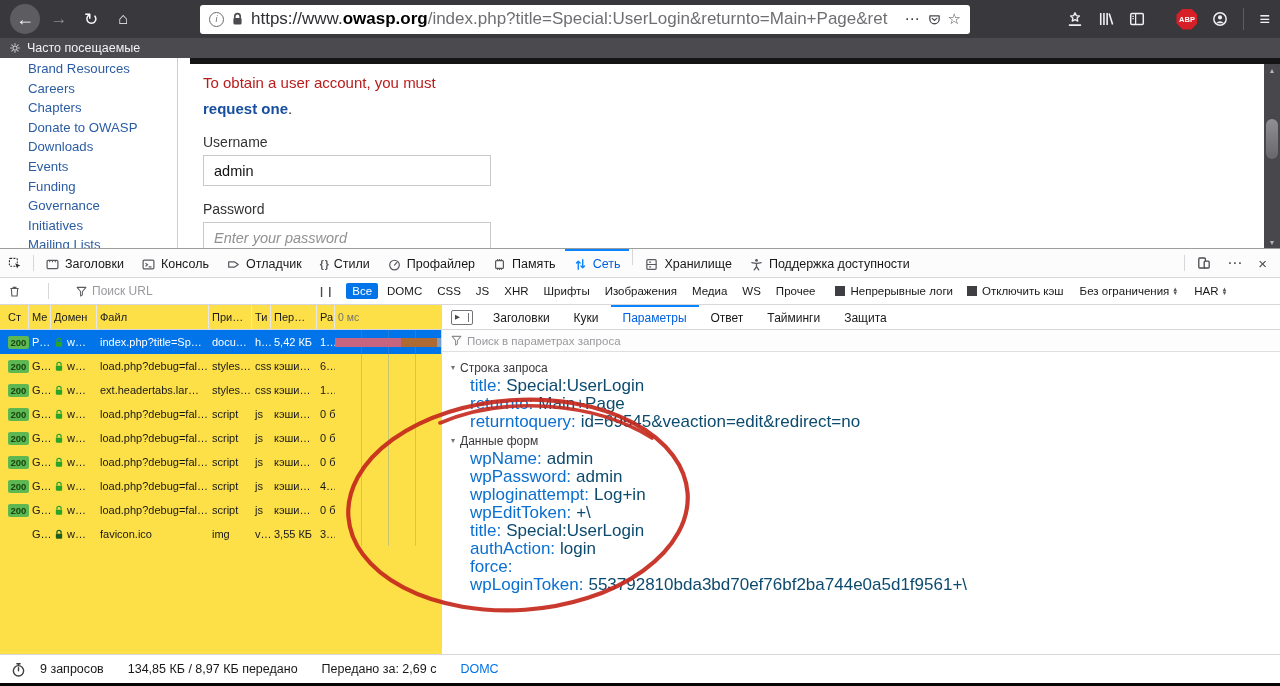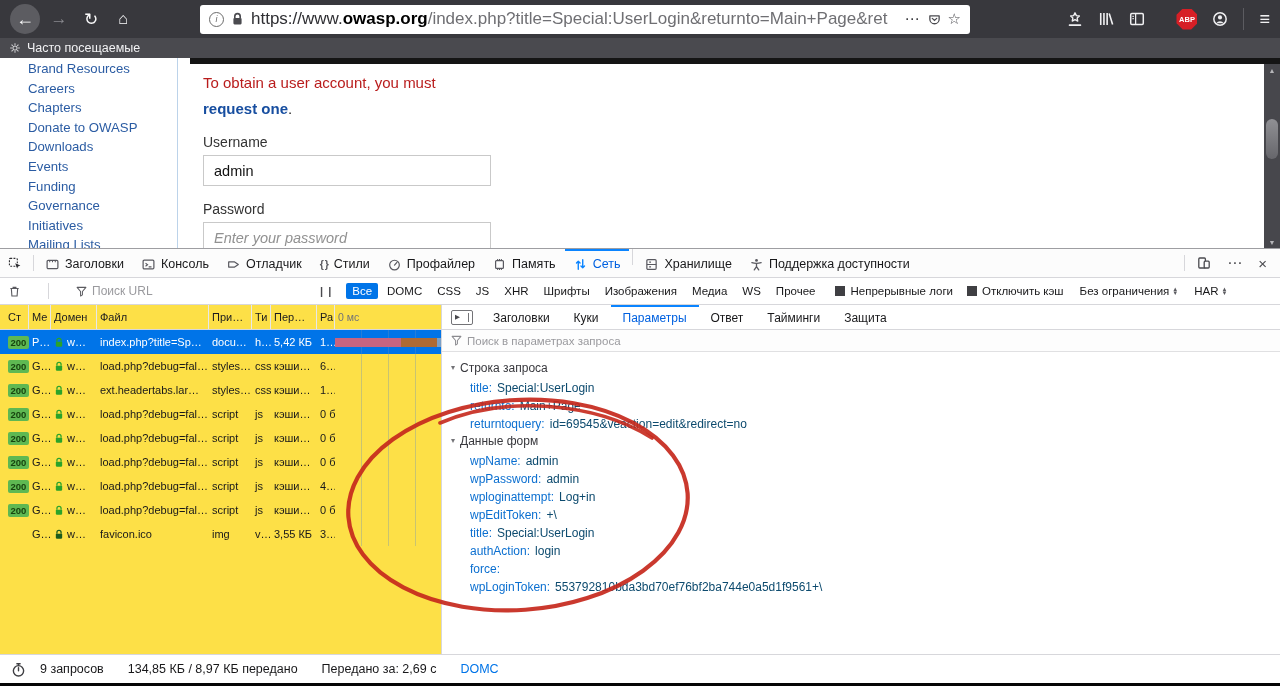--- a/index.html
+++ b/index.html
@@ -97,21 +97,21 @@
   .details-pane{flex:1;display:flex;flex-direction:column;min-width:0;background:#fff;}
   .detail-tabs{height:25px;flex:none;border-bottom:1px solid #d7d7db;box-sizing:border-box;display:flex;align-items:center;font-size:12px;color:#18181a;}
   .playbox{width:17px;height:13px;border:1px solid #737377;border-radius:2px;display:flex;align-items:center;justify-content:flex-start;padding-left:3px;font-size:6.5px;color:#4a4a4f;position:relative;margin:0 8px 0 9px;flex:none;}
   .playbox::after{content:"";position:absolute;right:3px;top:2px;bottom:2px;width:1px;background:#737377;}
   .detail-tab{padding:0 12px;height:100%;display:flex;align-items:center;box-shadow:none;cursor:pointer;box-sizing:border-box;border-top:2px solid transparent;}
   .detail-tab.active{color:#0061e0;border-top-color:#0a84ff;}
   .detail-filter{height:21px;flex:none;border-bottom:1px solid #e0e0e2;display:flex;align-items:center;gap:5px;padding-left:9px;color:#9a9a9e;font-size:11.5px;background:#fdfdfd;}
   .params{flex:1;overflow:hidden;padding-top:6px;}
   .psec{height:19px;display:flex;align-items:center;gap:5px;padding-left:9px;color:#38383d;font-size:12px;cursor:pointer;}
   .tri{color:#737377;font-size:8px;}
-  .param-row{height:18px;display:flex;align-items:flex-end;padding-left:28px;font-size:12px;white-space:nowrap;}
+  .param-row{height:18px;display:flex;align-items:center;padding-left:28px;font-size:17px;white-space:nowrap;}
   .pkey{color:#0b6fd0;}
   .pval{color:#0c4a6e;margin-left:5px;}
   
   .statusbar{height:29px;flex:none;border-top:1px solid #d7d7db;box-sizing:border-box;display:flex;align-items:center;font-size:12.5px;color:#18181a;padding-left:11px;background:#fff;}
   .statusbar .ic{width:15px;height:15px;color:#3f3f43;}
   .sb-item{margin-left:24px;}
   .sb-domc{color:#0074e8;margin-left:24px;}
   .bottom-strip{height:3px;background:#050505;flex:none;}
   
   .annotation{position:absolute;left:0;top:0;width:1280px;height:686px;pointer-events:none;z-index:40;}

